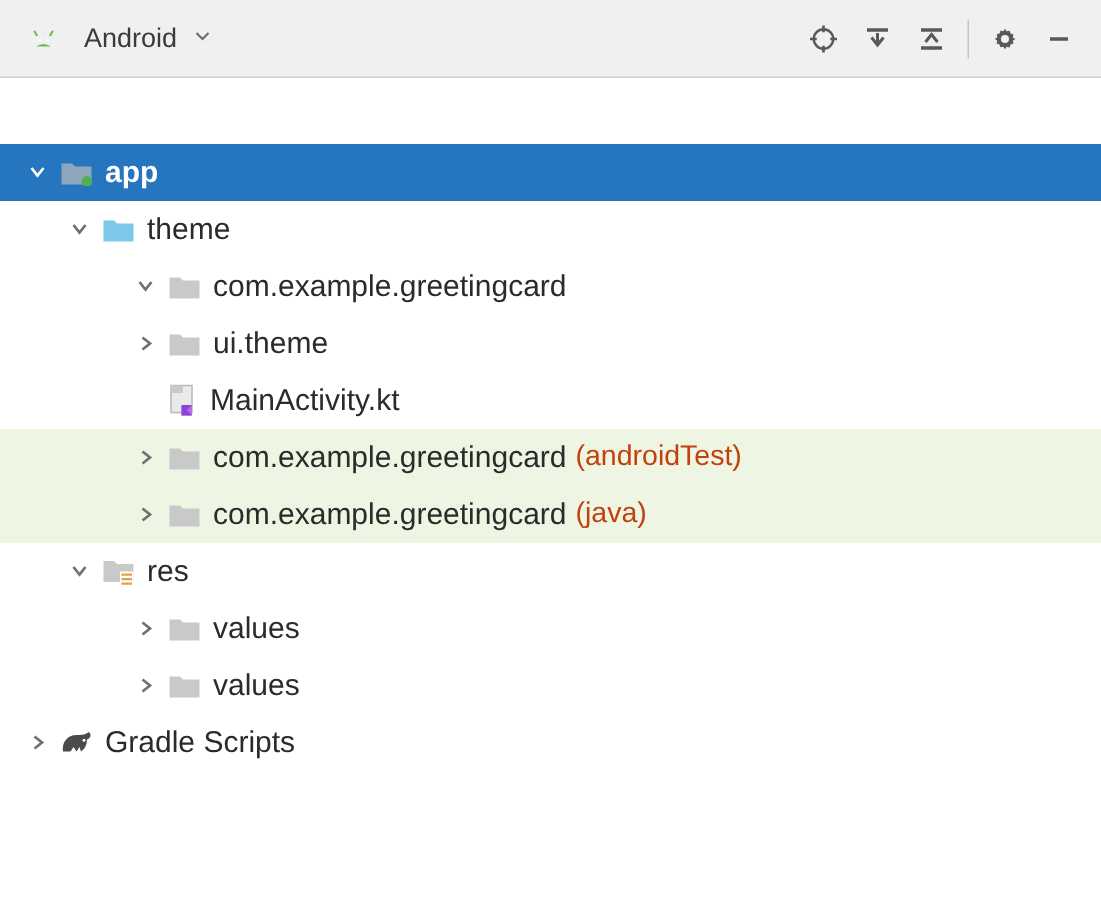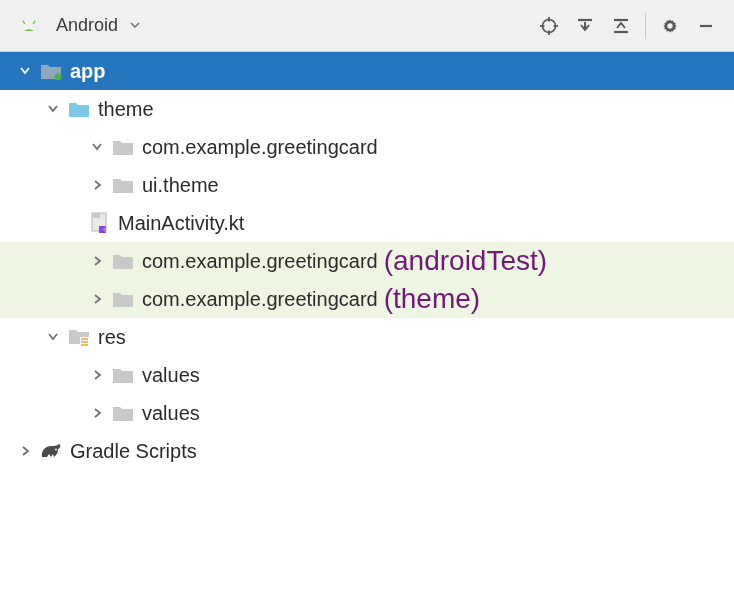--- a/index.html
+++ b/index.html
@@ -46,21 +46,21 @@
     cursor: pointer;
   }
   .toolbar-sep {
     width: 1px;
     height: 26px;
     background: #c5c5c5;
     margin: 0 6px;
   }
 
   
-  .tree { padding: 0 0 10px 0; }
+  .tree { padding: 0 0 10px 0; margin-top: 44px; }
   .tree-row {
     display: flex;
     align-items: center;
     height: 38px;
     padding-left: 12px;
     white-space: nowrap;
     cursor: pointer;
   }
   .tree-row.selected {
     background: #2675bf;
@@ -77,35 +77,35 @@
     display: flex;
     align-items: center;
     justify-content: center;
     color: #707070;
   }
   .tree-row.selected .caret svg path { stroke: #ffffff; }
   .indent-0 { padding-left: 12px; }
   .indent-1 { padding-left: 40px; }
   .indent-2 { padding-left: 84px; }
   .indent-3 { padding-left: 84px; }
-  .indent-4-file { padding-left: 86px; }
+  .indent-4-file { padding-left: 108px; }
 
   .node-icon {
     width: 26px;
     height: 26px;
     flex: 0 0 26px;
     display: flex;
     align-items: center;
     justify-content: center;
     margin-right: 6px;
   }
 
   .label { font-size: 20px; color: #2b2b2b; }
   .tree-row.selected .label { color: #fff; }
-  .context { color: #701a75; margin-left: 6px; font-size: 28px; }
+  .context { color: #c2410c; margin-left: 6px; font-size: 19px; }
 </style>
 </head>
 <body>
 
 <div class="toolbar">
   <div class="toolbar-left">
     <span class="node-icon">
       <svg width="20" height="18" viewBox="0 0 24 20">
         <path d="M6 16 A10 10 0 0 1 18 16 Z" fill="#6cbf4f"></path>
         <circle cx="9" cy="11" r="1.1" fill="#fff"></circle>
@@ -253,21 +253,21 @@
       <svg width="12" height="12" viewBox="0 0 12 12">
           <path d="M4 2 L9 6 L4 10" stroke="#707070" stroke-width="1.8" fill="none"></path>
         </svg>
     </span>
     <span class="node-icon">
       <svg width="22" height="18" viewBox="0 0 22 18">
           <path d="M1 3 h7 l2 2 h11 v12 h-20 z" fill="#c9c9c9"></path>
         </svg>
     </span>
     <span class="label">com.example.greetingcard</span>
-    <span class="context">(theme)</span>
+    <span class="context">(java)</span>
   </div>
 
   <div class="tree-row indent-1">
     <span class="caret">
       <svg width="12" height="12" viewBox="0 0 12 12">
           <path d="M2 3 L6 8 L10 3" stroke="#707070" stroke-width="1.8" fill="none"></path>
         </svg>
     </span>
     <span class="node-icon">
       <svg width="22" height="20" viewBox="0 0 22 20">

